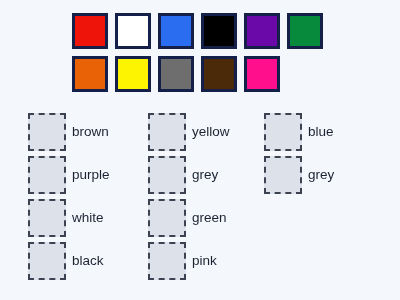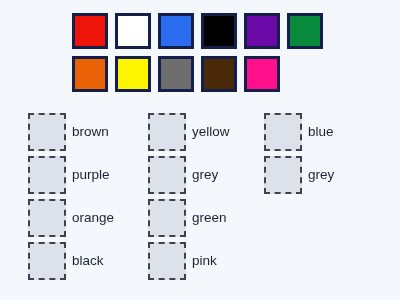--- a/index.html
+++ b/index.html
@@ -101,21 +101,21 @@
     <div class="answer-row">
       <div class="drop-zone"></div>
       <span class="answer-label">brown</span>
     </div>
     <div class="answer-row">
       <div class="drop-zone"></div>
       <span class="answer-label">purple</span>
     </div>
     <div class="answer-row">
       <div class="drop-zone"></div>
-      <span class="answer-label">orange</span>
+      <span class="answer-label">white</span>
     </div>
     <div class="answer-row">
       <div class="drop-zone"></div>
       <span class="answer-label">black</span>
     </div>
   </div>
 
   <div class="answer-column" id="answer-column-2">
     <div class="answer-row">
       <div class="drop-zone"></div>

